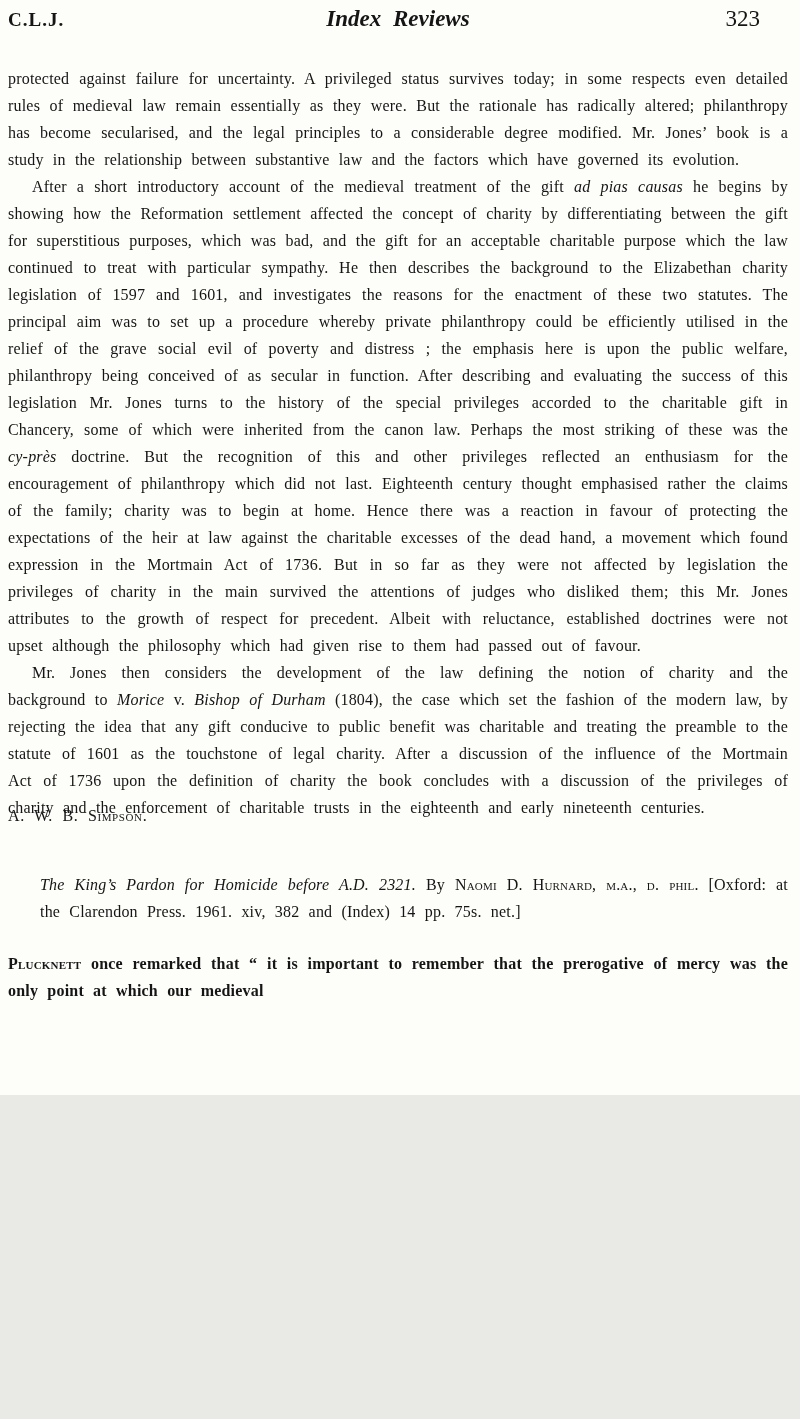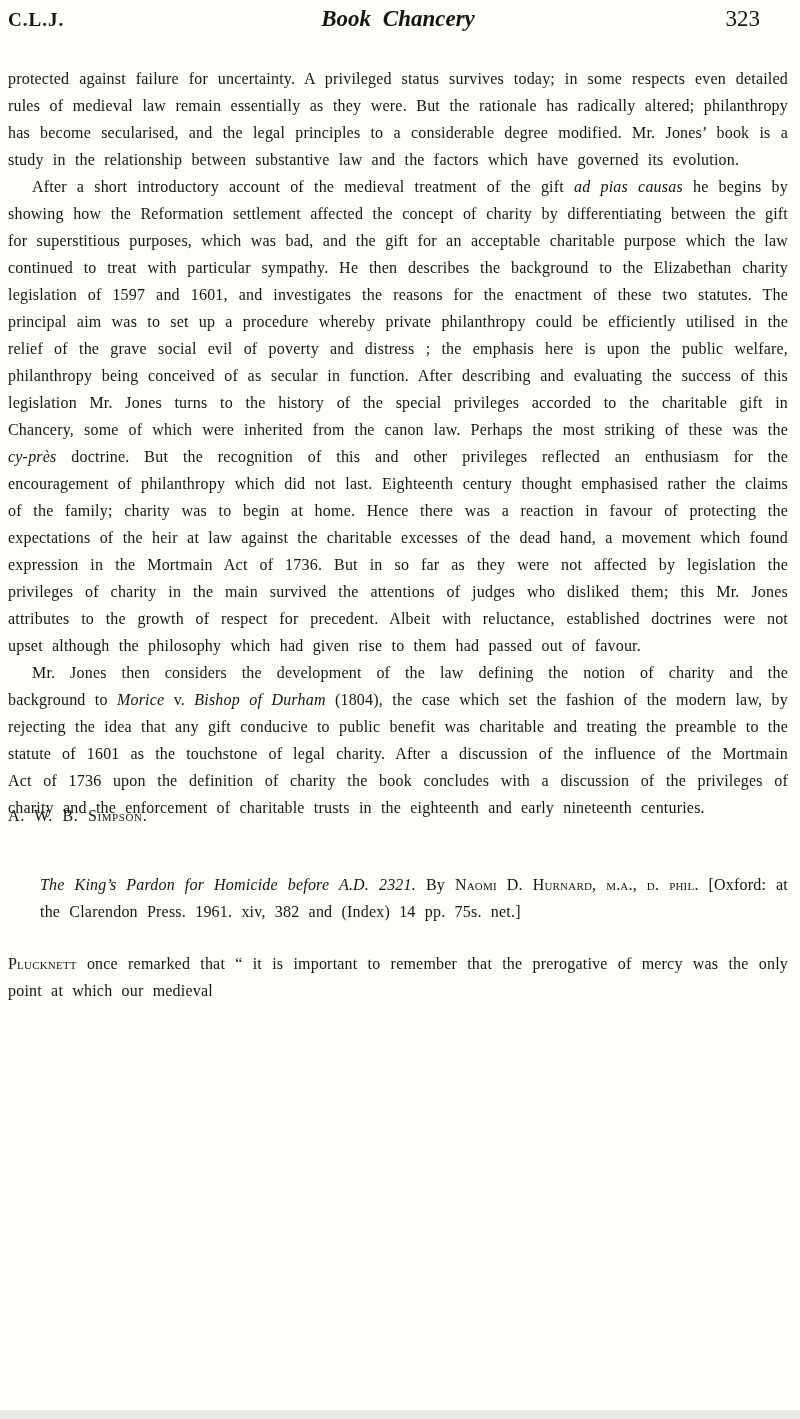--- a/index.html
+++ b/index.html
@@ -1,19 +1,19 @@
 <!DOCTYPE html>
 <html><head>
 <meta charset="utf-8">
 <style>
   html, body { margin: 0; padding: 0; background: #e9e9e6; }
   .page {
     position: relative;
     width: 800px;
-    height: 1410px;
+    height: 1095px;
     margin: 0 auto;
     background: #fdfdfa;
     box-sizing: border-box;
     padding: 6px 12px 0 8px;
     overflow: hidden;
     font-family: "Liberation Serif", "DejaVu Serif", serif;
     color: #151515;
   }
   .pagehead {
     display: grid;
@@ -45,30 +45,30 @@
     margin-top: -19px;
     font-variant: small-caps;
     letter-spacing: 0.6px;
   }
 
   .review-heading {
     margin-top: 42px !important;
     padding-left: 32px;
     text-indent: -32px;
   }
-  .opener { margin-top: 25px !important; }
+  .opener { margin-top: 25px !important; font-weight: bold; }
 </style>
 </head>
 <body>
 
 <div class="page">
 
   <div class="pagehead">
     <span class="ph-left">C.L.J.</span>
-    <span class="ph-center">Book Chancery</span>
+    <span class="ph-center">Index Reviews</span>
     <span class="ph-right">323</span>
   </div>
 
   <div class="bodytext">
     <p class="cont"><span class="seg-r">protected against failure for uncertainty. A privileged status survives today; in some respects even detailed rules of medieval law remain essentially as they were. But the rationale has radically altered; philanthropy has become secularised, and the legal principles to a considerable degree modified. Mr. Jones’ book is a study in the relationship between substantive law and the factors which have governed its evolution.</span></p>
     <p class="ind"><span class="seg-r">After a short introductory account of the medieval treatment of the gift </span><span class="seg-i">ad pias causas</span><span class="seg-r"> he begins by showing how the Reformation settlement affected the concept of charity by differentiating between the gift for superstitious purposes, which was bad, and the gift for an acceptable charitable purpose which the law continued to treat with particular sympathy. He then describes the background to the Elizabethan charity legislation of 1597 and 1601, and investigates the reasons for the enactment of these two statutes. The principal aim was to set up a procedure whereby private philanthropy could be efficiently utilised in the relief of the grave social evil of poverty and distress ; the emphasis here is upon the public welfare, philanthropy being conceived of as secular in function. After describing and evaluating the success of this legislation Mr. Jones turns to the history of the special privileges accorded to the charitable gift in Chancery, some of which were inherited from the canon law. Perhaps the most striking of these was the </span><span class="seg-i">cy-près</span><span class="seg-r"> doctrine. But the recognition of this and other privileges reflected an enthusiasm for the encouragement of philanthropy which did not last. Eighteenth century thought emphasised rather the claims of the family; charity was to begin at home. Hence there was a reaction in favour of protecting the expectations of the heir at law against the charitable excesses of the dead hand, a movement which found expression in the Mortmain Act of 1736. But in so far as they were not affected by legislation the privileges of charity in the main survived the attentions of judges who disliked them; this Mr. Jones attributes to the growth of respect for precedent. Albeit with reluctance, established doctrines were not upset although the philosophy which had given rise to them had passed out of favour.</span></p>
     <p class="ind"><span class="seg-r">Mr. Jones then considers the development of the law defining the notion of charity and the background to </span><span class="seg-i">Morice</span><span class="seg-r"> v. </span><span class="seg-i">Bishop of Durham</span><span class="seg-r"> (1804), the case which set the fashion of the modern law, by rejecting the idea that any gift conducive to public benefit was charitable and treating the preamble to the statute of 1601 as the touchstone of legal charity. After a discussion of the influence of the Mortmain Act of 1736 upon the definition of charity the book concludes with a discussion of the privileges of charity and the enforcement of charitable trusts in the eighteenth and early nineteenth centuries.</span></p>
 
     <div class="signature">A. W. B. Simpson.</div>
 

